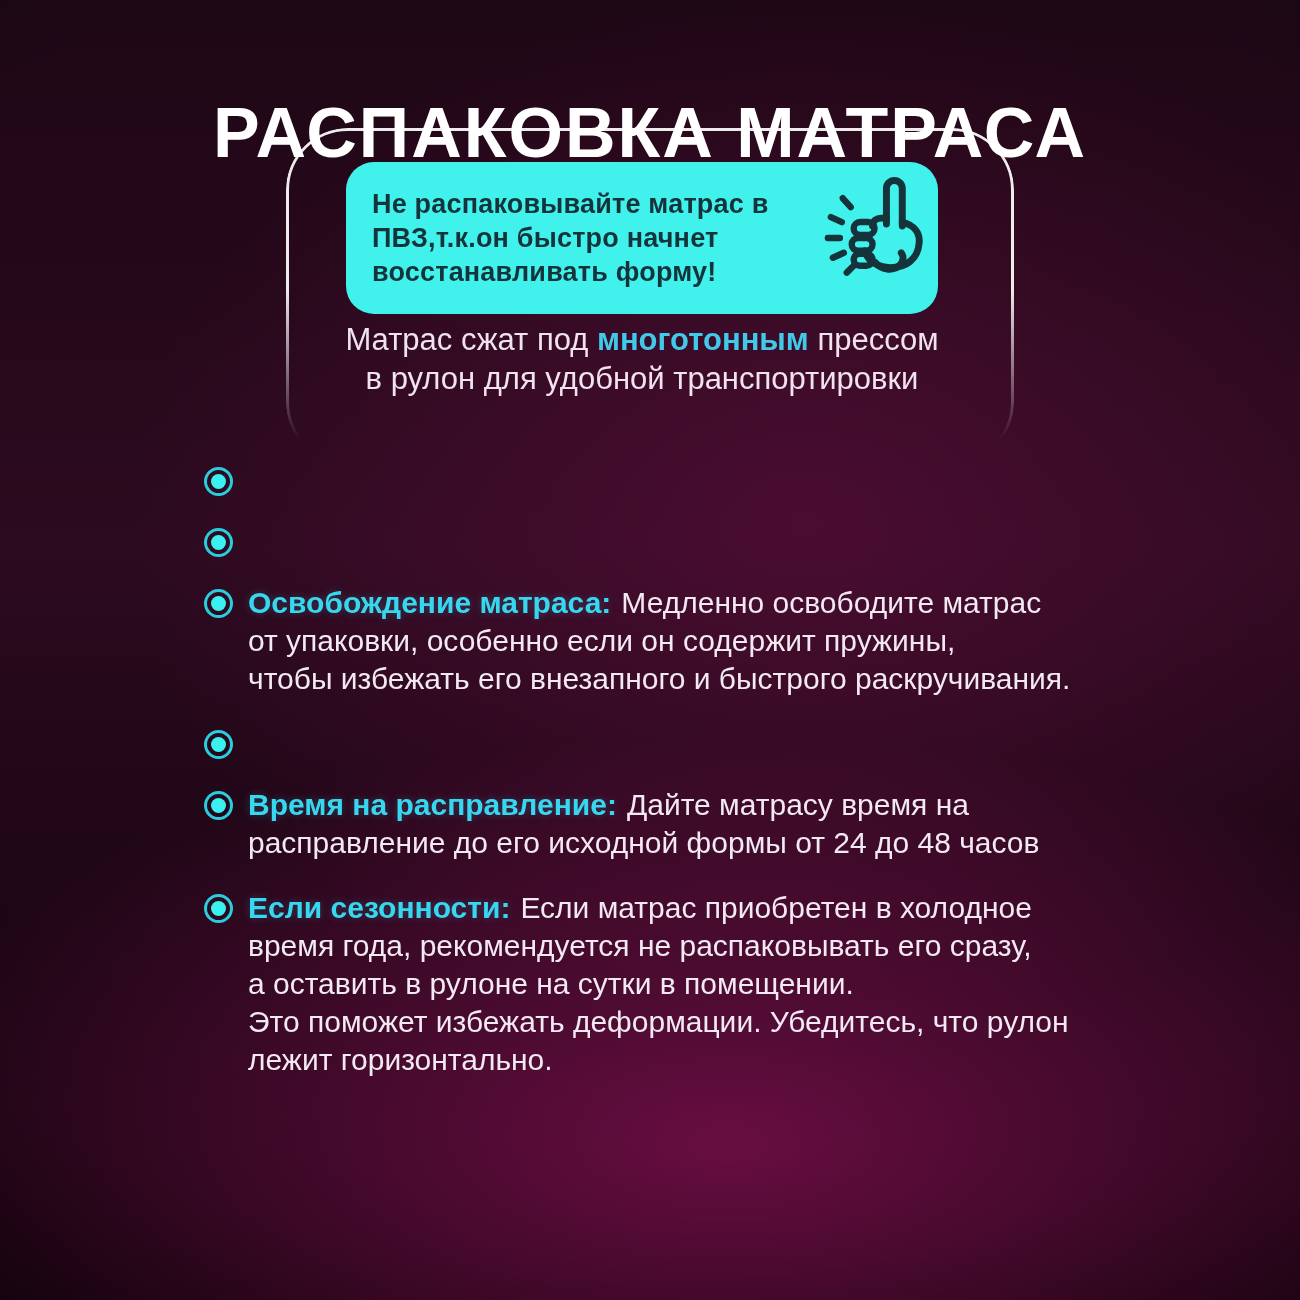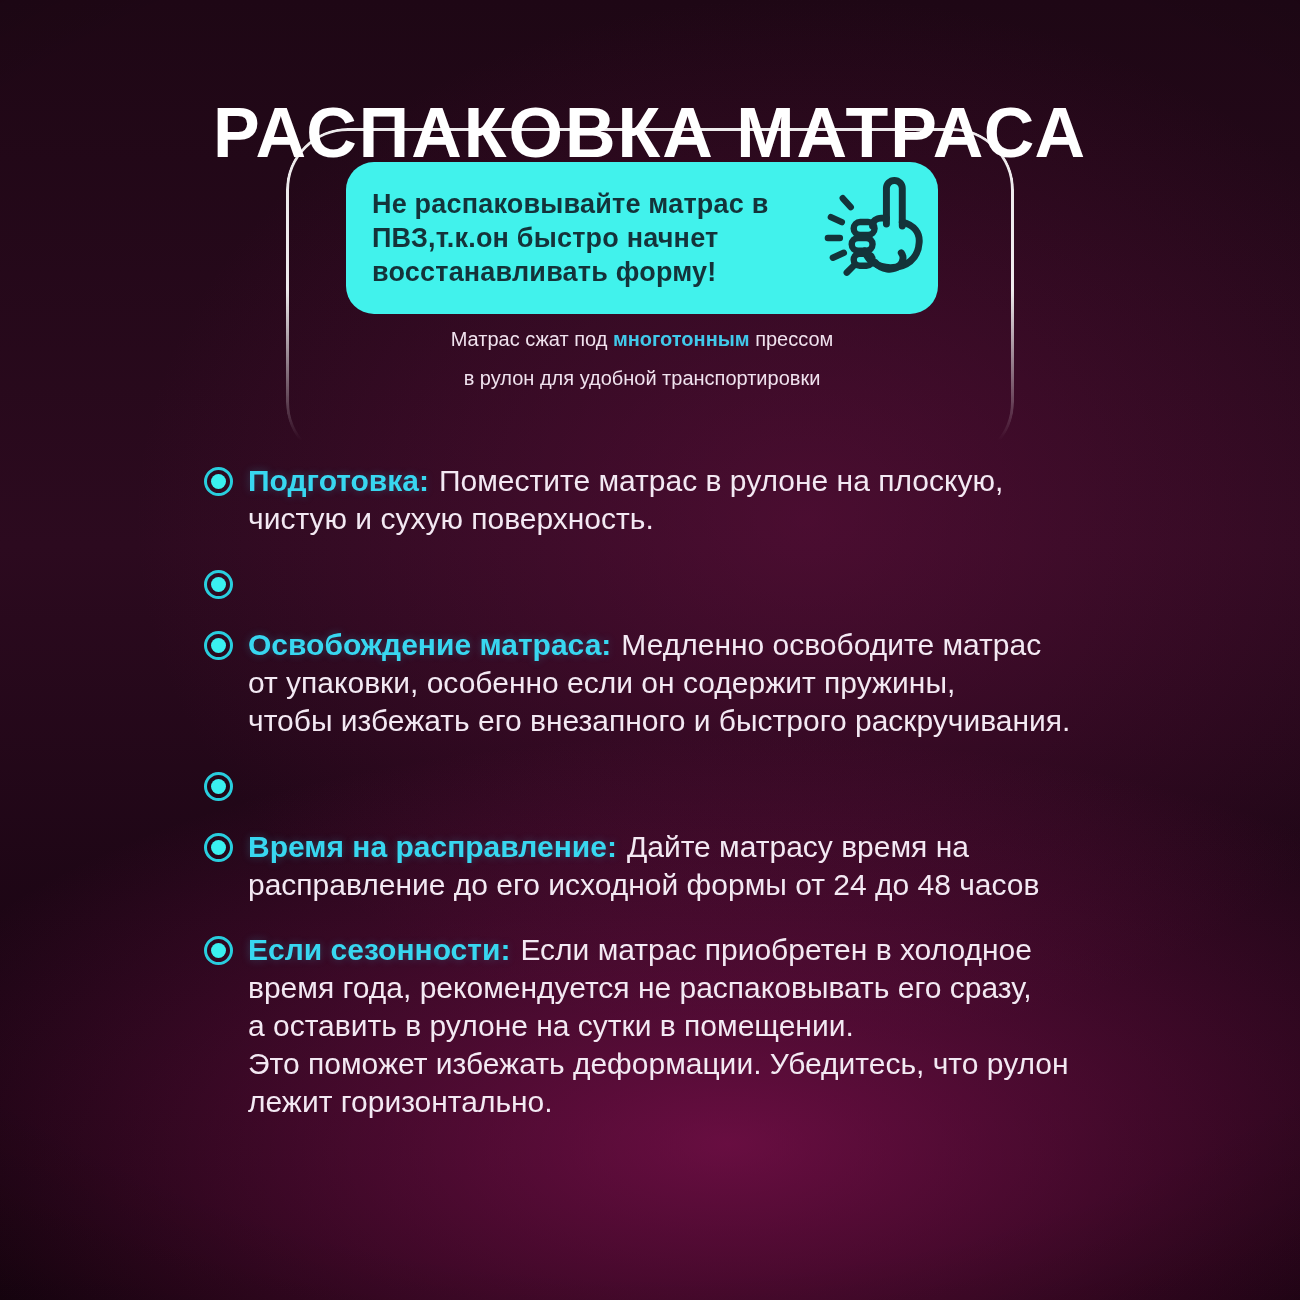--- a/index.html
+++ b/index.html
@@ -36,21 +36,21 @@
   .callout-text{
     color:#14333a;font-size:27px;font-weight:bold;line-height:34px;
     white-space:pre-line;letter-spacing:0.2px;
   }
   .callout-icon{
     position:absolute;right:4px;top:6px;width:114px;height:124px;
   }
 
   .intro{
     left:0;right:16px;top:320px;text-align:center;
-    color:#f0e2ee;font-size:20px;line-height:39px;
+    color:#f0e2ee;font-size:31px;line-height:39px;
   }
   .intro .hl{color:#41c9ea;font-weight:bold;}
 
   .steps{
     left:204px;top:462px;width:940px;
     list-style:none;margin:0;padding:0;
   }
   .steps li{
     display:flex;align-items:flex-start;gap:15px;margin:0 0 27px 0;
   }
@@ -105,22 +105,20 @@
 </div>
 
 <div class="abs intro">
   <div><span>Матрас сжат под </span><span class="hl">многотонным</span><span> прессом</span></div>
   <div>в рулон для удобной транспортировки</div>
 </div>
 
 <ul class="abs steps">
   <li>
     <span class="bullet"></span>
-    <div class="item-text"><span class="item-label">Подготовка:</span><span class="item-body">Поместите матрас в рулоне на плоскую,
-чистую и сухую поверхность.</span></div>
   </li>
   <li>
     <span class="bullet"></span>
   </li>
   <li>
     <span class="bullet"></span>
     <div class="item-text"><span class="item-label">Освобождение матраса:</span><span class="item-body">Медленно освободите матрас
 от упаковки, особенно если он содержит пружины,
 чтобы избежать его внезапного и быстрого раскручивания.</span></div>
   </li>

